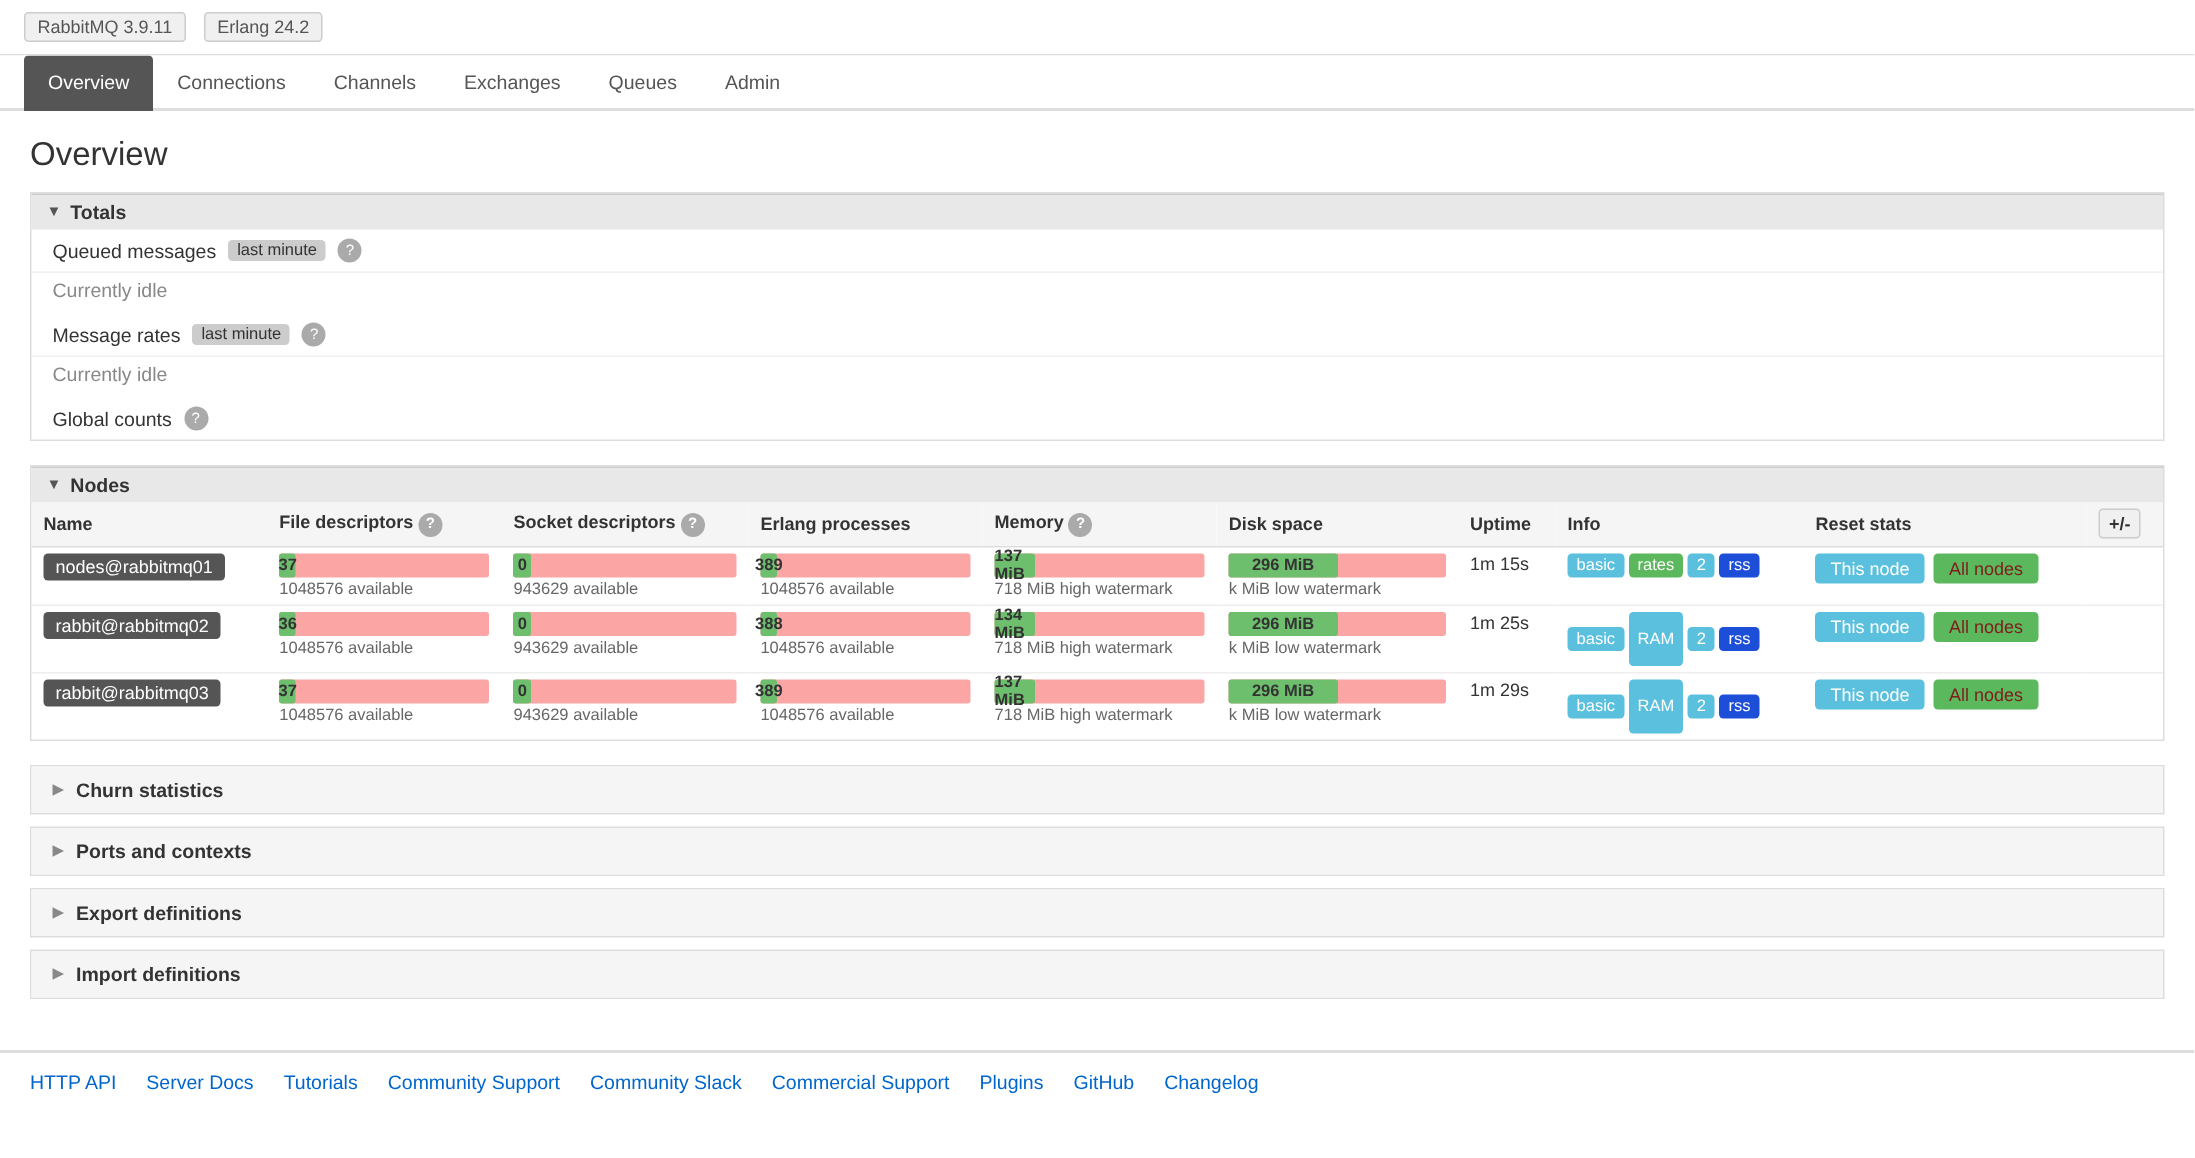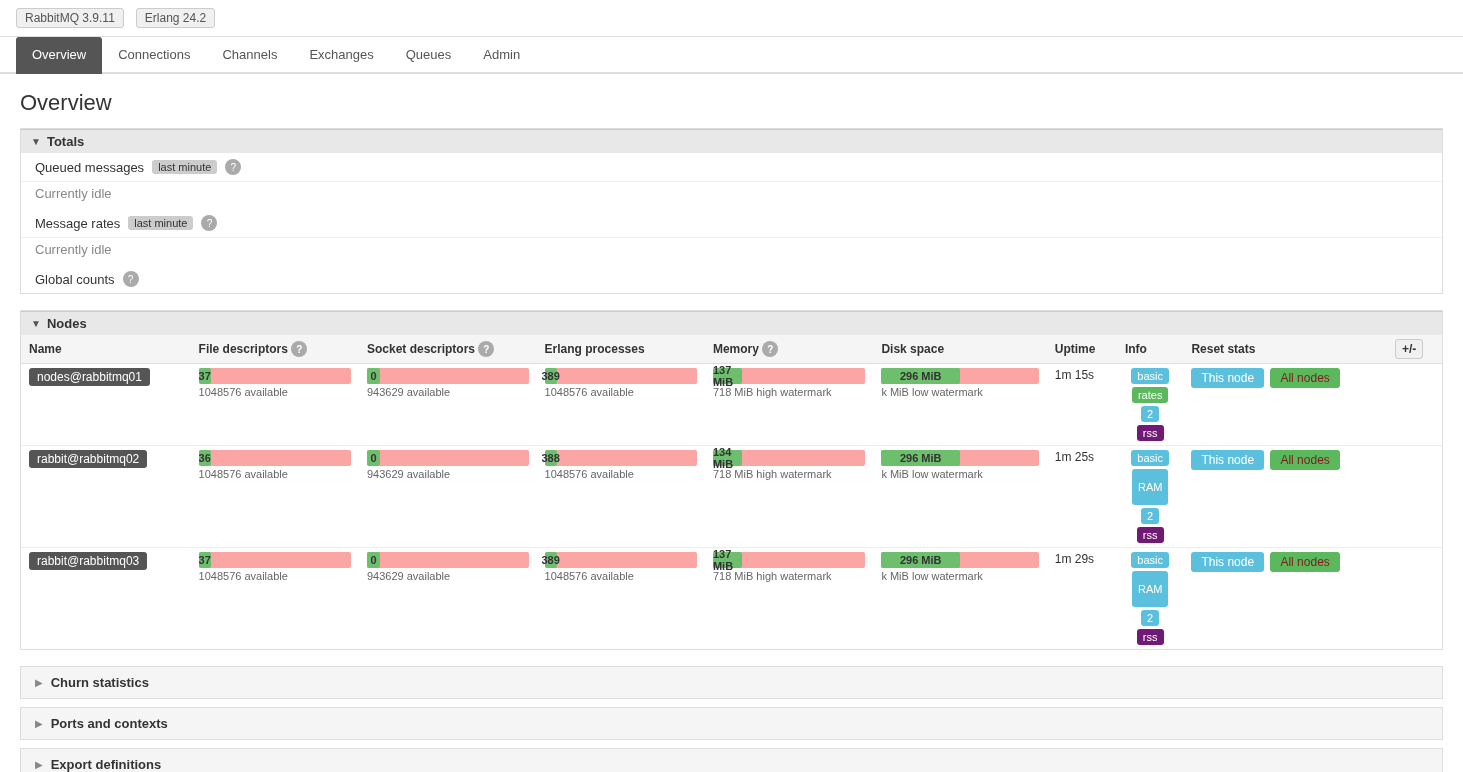--- a/index.html
+++ b/index.html
@@ -47,26 +47,26 @@
     .nodes-table tr:last-child td { border-bottom: none; }
     .node-name { background: #555; color: #fff; padding: 2px 8px; border-radius: 3px; font-size: 12px; display: inline-block; margin-bottom: 2px; }
 
     
     .progress-wrap { min-width: 120px; }
     .progress-bar-container { background: #fca5a5; border-radius: 2px; height: 16px; width: 100%; position: relative; margin-bottom: 2px; }
     .progress-bar { background: #6dbf6d; height: 100%; border-radius: 2px; display: flex; align-items: center; justify-content: center; font-size: 11px; color: #333; font-weight: bold; }
     .available-text { font-size: 11px; color: #666; }
 
     
-    .info-badges { display: flex; gap: 3px; align-items: center; flex-wrap: wrap; flex-direction: column; }
+    .info-badges { display: flex; gap: 3px; align-items: center; flex-wrap: wrap; }
     .badge-basic { background: #5bc0de; color: #fff; padding: 2px 6px; border-radius: 3px; font-size: 11px; }
     .badge-disc { background: #5cb85c; color: #fff; padding: 2px 6px; border-radius: 3px; font-size: 11px; }
     .badge-ram { background: #5bc0de; color: #fff; padding: 12px 6px; border-radius: 3px; font-size: 11px; }
     .badge-num { background: #5bc0de; color: #fff; padding: 2px 6px; border-radius: 3px; font-size: 11px; }
-    .badge-rss { background: #701a75; color: #fff; padding: 2px 6px; border-radius: 3px; font-size: 11px; }
+    .badge-rss { background: #1d4ed8; color: #fff; padding: 2px 6px; border-radius: 3px; font-size: 11px; }
 
     
     .btn-node { background: #5bc0de; color: #fff; border: none; padding: 3px 10px; border-radius: 3px; font-size: 12px; cursor: pointer; margin-right: 3px; }
     .btn-allnodes { background: #5cb85c; color: #7f1d1d; border: none; padding: 3px 10px; border-radius: 3px; font-size: 12px; cursor: pointer; }
 
     
     .plus-minus { background: #f0f0f0; border: 1px solid #ccc; padding: 2px 6px; font-size: 12px; cursor: pointer; border-radius: 3px; }
 
     
     .collapsible-section { border: 1px solid #ddd; margin-bottom: 8px; }

